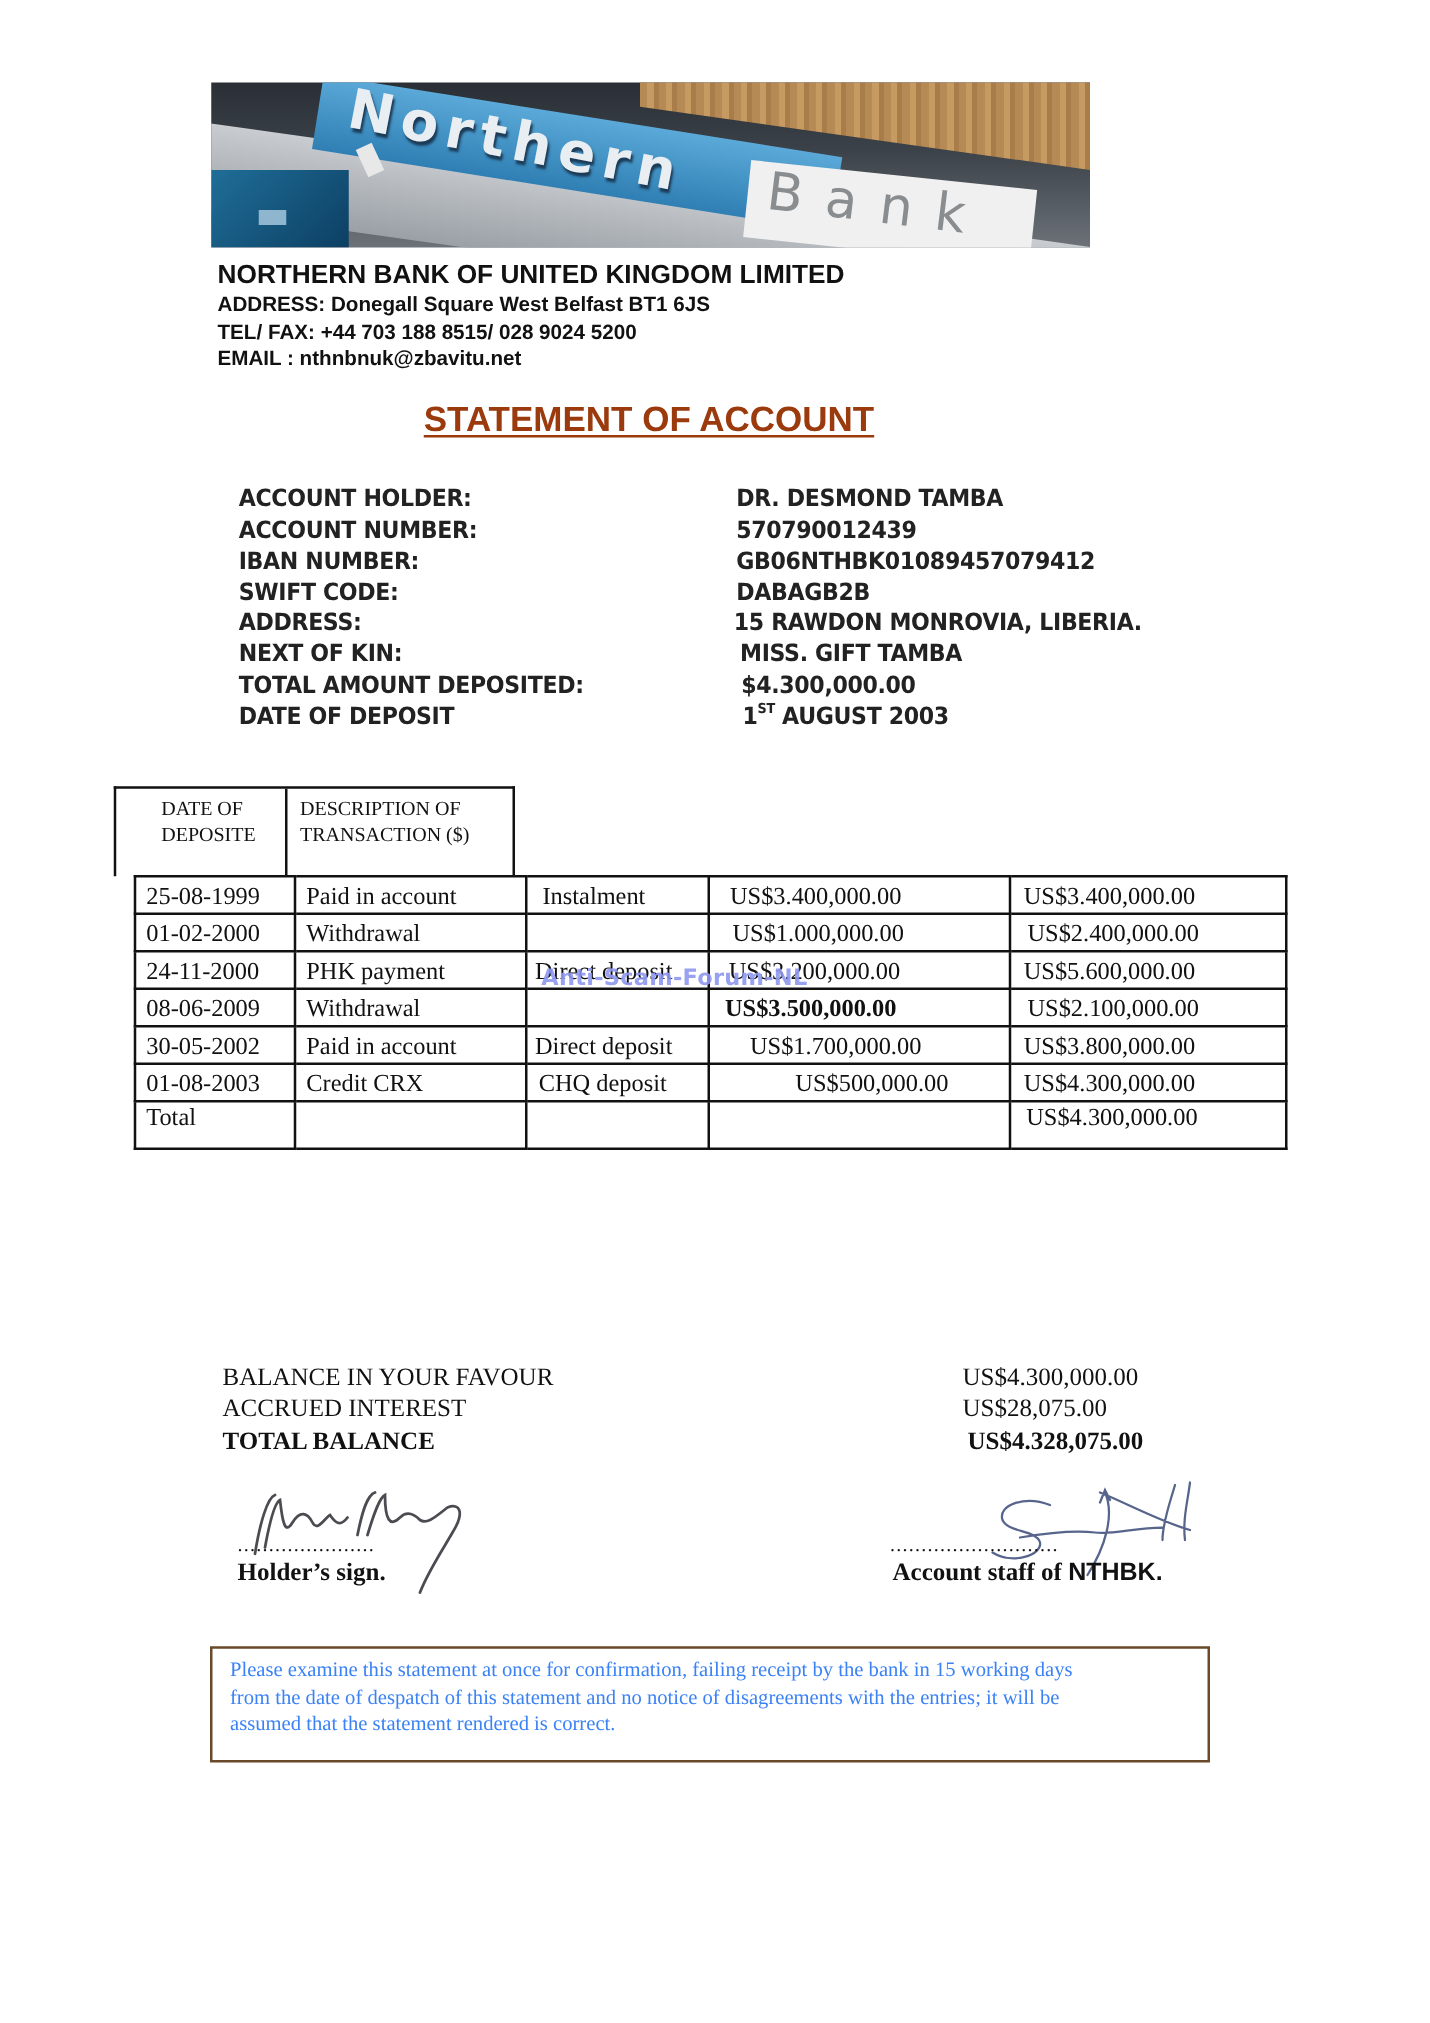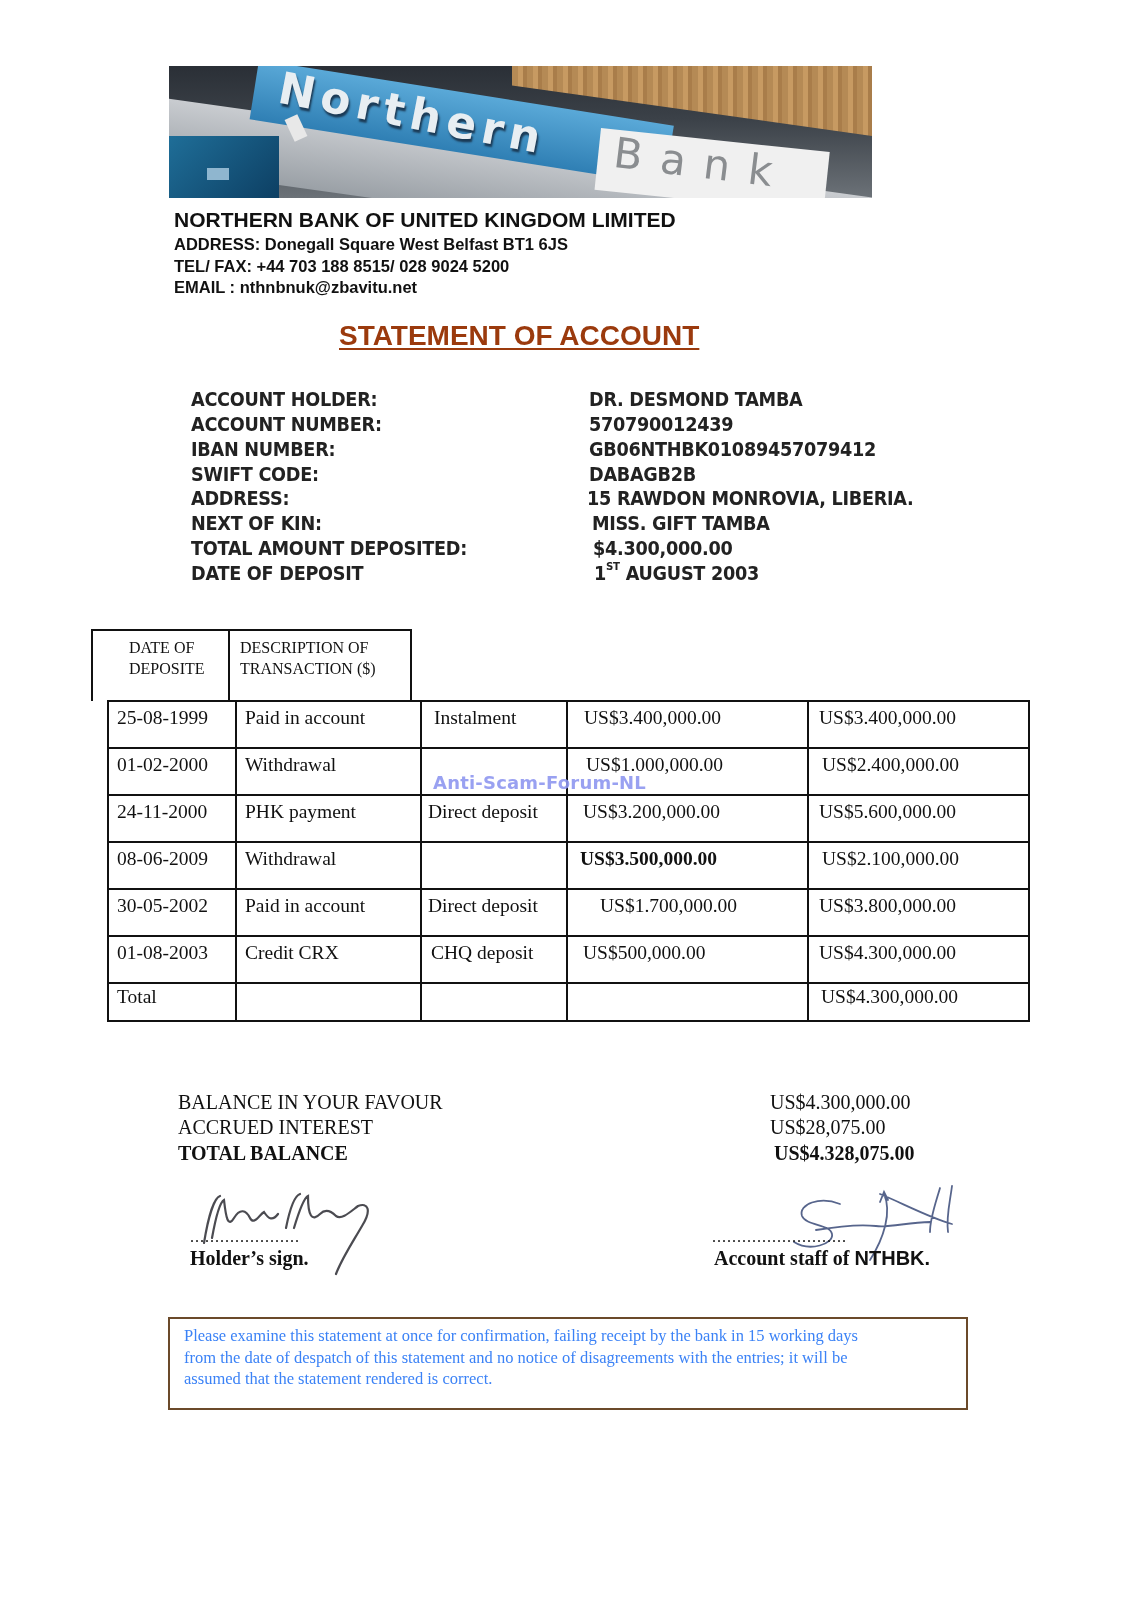--- a/index.html
+++ b/index.html
@@ -43,21 +43,21 @@
       white-space: nowrap; letter-spacing: -0.3px; transform: scaleX(0.93); transform-origin: left top; }
     sup.ord { font-size: 11px; vertical-align: top; position: relative; top: -2px; }
 
     
     .thead { left: 91px; top: 629px; height: 70px; border: 2px solid #111; border-bottom: none; display: flex; }
     .thead .th { font-family: "Liberation Serif", serif; font-size: 16px; line-height: 21px; color: #111; padding: 6px 6px; box-sizing: border-box; height: 70px; }
     .thead .th + .th { border-left: 2px solid #111; }
 
     
     .tbl { left: 107px; top: 700px; border-collapse: collapse; font-family: "Liberation Serif", serif; font-size: 19.5px; color: #111; }
-    .tbl td { border: 2px solid #111; height: 47px; vertical-align: top; padding: 5px 8px 0 8px; white-space: nowrap; box-sizing: border-box; }
+    .tbl td { border: 2px solid #111; height: 30px; vertical-align: top; padding: 5px 8px 0 8px; white-space: nowrap; box-sizing: border-box; }
     .tbl tr.total td { height: 38px; padding-top: 2px; }
     .watermark { left: 433px; top: 772px; font-family: "DejaVu Sans", sans-serif; font-weight: bold; 
       font-size: 18px; color: #8f97f0; opacity: 0.9; white-space: nowrap; letter-spacing: 0.2px; }
 
     
     .sum { font-family: "Liberation Serif", serif; font-size: 20px; color: #111; white-space: nowrap; }
     .sum.bold { font-weight: bold; }
     .dots { font-family: "Liberation Serif", serif; font-size: 16px; letter-spacing: 1px; color: #111; white-space: nowrap; }
     .sig-label { font-family: "Liberation Serif", serif; font-weight: bold; font-size: 20px; color: #111; white-space: nowrap; }
     .sig-label .sans { font-family: "Liberation Sans", sans-serif; }
@@ -166,21 +166,21 @@
       <td>30-05-2002</td>
       <td>Paid in account</td>
       <td style="padding-left:6px;">Direct deposit</td>
       <td style="padding-left:32px;">US$1.700,000.00</td>
       <td style="padding-left:10px;">US$3.800,000.00</td>
     </tr>
     <tr>
       <td>01-08-2003</td>
       <td>Credit CRX</td>
       <td style="padding-left:9px;">CHQ deposit</td>
-      <td style="padding-left:15px;">US$500,000.00</td>
+      <td style="padding-left:28px;text-align:center;">US$500,000.00</td>
       <td style="padding-left:10px;">US$4.300,000.00</td>
     </tr>
     <tr class="total">
       <td>Total</td>
       <td></td>
       <td></td>
       <td></td>
       <td style="padding-left:12px;">US$4.300,000.00</td>
     </tr>
   </tbody>

